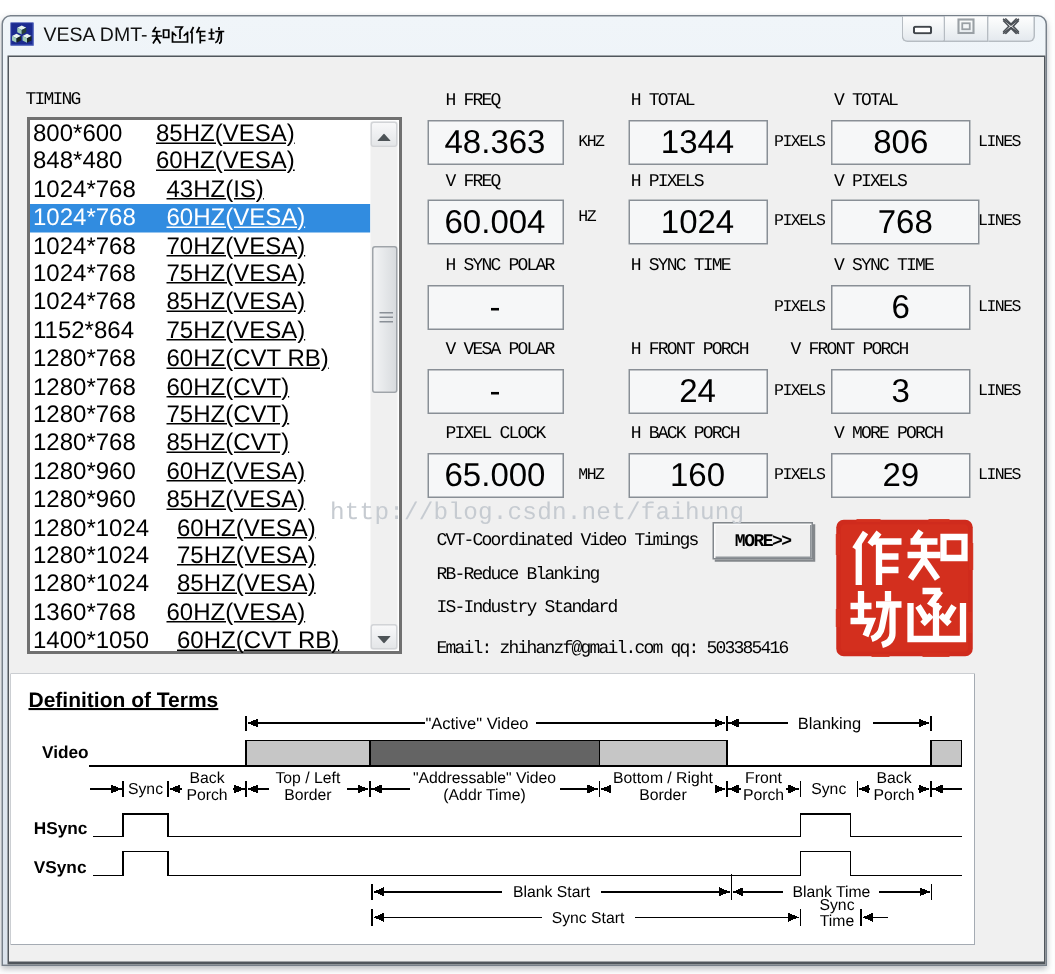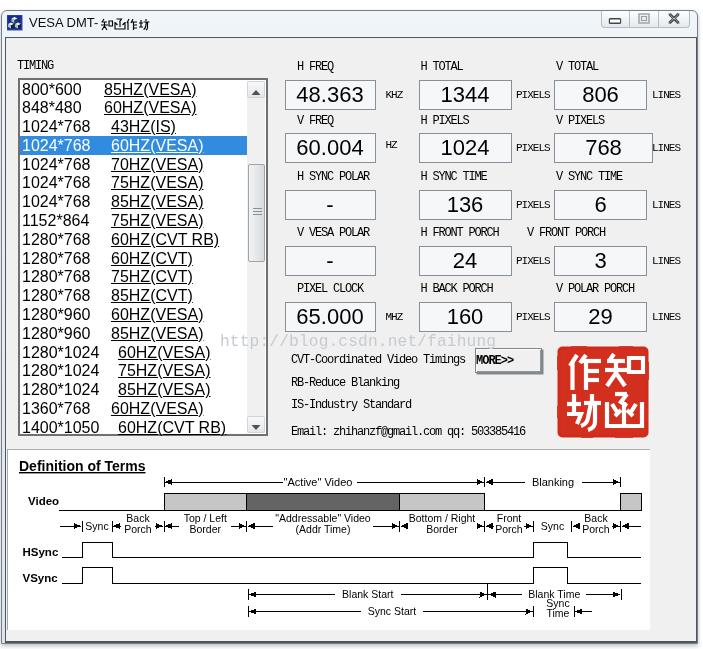--- a/index.html
+++ b/index.html
@@ -49,21 +49,21 @@
 .flbl { position:absolute; font:12px "Liberation Mono",monospace; letter-spacing:-1.2px; color:#000; white-space:pre; }
 .fbox { position:absolute; height:30px; background:#f6f7f8; border:1px solid #898f96;
   font-size:22px; color:#000; text-align:center; line-height:28px; }
 .funit { position:absolute; font:11px "Liberation Mono",monospace; letter-spacing:-1.0px; color:#000; }
 
 
 .info { position:absolute; font:12px "Liberation Mono",monospace; letter-spacing:-1.2px; color:#000; }
 #morebtn { position:absolute; left:475px; top:348px; width:67px; height:25px;
   background:#f0f0f0; border:1px solid #82878c;
   box-shadow:inset 1px 1px 0 #fbfbfb, inset -1px -1px 0 #90959a, 1.5px 1.5px 0 #83878b;
-  font:bold 12px "Liberation Mono",monospace; letter-spacing:-1px; text-align:left; line-height:24px; }
+  font:bold 12px "Liberation Mono",monospace; letter-spacing:-1px; text-align:center; line-height:24px; }
 #wmark { position:absolute; left:220px; top:333px; font:16.2px "Liberation Mono",monospace;
   color:#c6cbd1; letter-spacing:0.15px; }
 
 #seal { position:absolute; left:557px; top:345.5px; }
 #diagram { position:absolute; left:7px; top:449px; }
 </style></head>
 <body>
 <div id="stage">
 <div id="win">
   <div id="appicon"><svg width="16" height="16" viewBox="0 0 16 16">
@@ -227,41 +227,40 @@
 <div class="flbl" style="left:297px;top:282px">PIXEL CLOCK</div>
 <div class="fbox" style="left:284.5px;top:302px;width:91px">65.000</div>
 <div class="funit" style="left:385.5px;top:311px">MHZ</div>
 <div class="flbl" style="left:420.5px;top:60px">H TOTAL</div>
 <div class="fbox" style="left:418.5px;top:79.5px;width:93px">1344</div>
 <div class="funit" style="left:516px;top:88.5px">PIXELS</div>
 <div class="flbl" style="left:420.5px;top:114px">H PIXELS</div>
 <div class="fbox" style="left:418.5px;top:133px;width:93px">1024</div>
 <div class="funit" style="left:516px;top:142px">PIXELS</div>
 <div class="flbl" style="left:420.5px;top:170px">H SYNC TIME</div>
-<div class="fbox" style="left:418.5px;top:190px;width:93px">136</div>
 <div class="funit" style="left:516px;top:199px">PIXELS</div>
 <div class="flbl" style="left:420.5px;top:226px">H FRONT PORCH</div>
 <div class="fbox" style="left:418.5px;top:246px;width:93px">24</div>
 <div class="funit" style="left:516px;top:255px">PIXELS</div>
 <div class="flbl" style="left:420.5px;top:282px">H BACK PORCH</div>
 <div class="fbox" style="left:418.5px;top:302px;width:93px">160</div>
 <div class="funit" style="left:516px;top:311px">PIXELS</div>
 <div class="flbl" style="left:556px;top:60px">V TOTAL</div>
 <div class="fbox" style="left:554px;top:79.5px;width:93px">806</div>
 <div class="funit" style="left:652px;top:88.5px">LINES</div>
 <div class="flbl" style="left:556px;top:114px">V PIXELS</div>
 <div class="fbox" style="left:554px;top:133px;width:99px">768</div>
 <div class="funit" style="left:652px;top:142px">LINES</div>
 <div class="flbl" style="left:556px;top:170px">V SYNC TIME</div>
 <div class="fbox" style="left:554px;top:190px;width:93px">6</div>
 <div class="funit" style="left:652px;top:199px">LINES</div>
 <div class="flbl" style="left:527px;top:226px">V FRONT PORCH</div>
 <div class="fbox" style="left:554px;top:246px;width:93px">3</div>
 <div class="funit" style="left:652px;top:255px">LINES</div>
-<div class="flbl" style="left:556px;top:282px">V POLAR PORCH</div>
+<div class="flbl" style="left:556px;top:282px">V MORE PORCH</div>
 <div class="fbox" style="left:554px;top:302px;width:93px">29</div>
 <div class="funit" style="left:652px;top:311px">LINES</div>
 
 <div class="info" style="left:291px;top:353px">CVT-Coordinated Video Timings</div>
 <div class="info" style="left:291px;top:376px">RB-Reduce Blanking</div>
 <div class="info" style="left:291px;top:398px">IS-Industry Standard</div>
 <div class="info" style="left:291px;top:425px">Email: zhihanzf@gmail.com qq: 503385416</div>
 <div id="morebtn">MORE&gt;&gt;</div>
 <div id="wmark">http://blog.csdn.net/faihung</div>
 <div id="seal"><svg width="92" height="92" viewBox="0 0 92 92">

